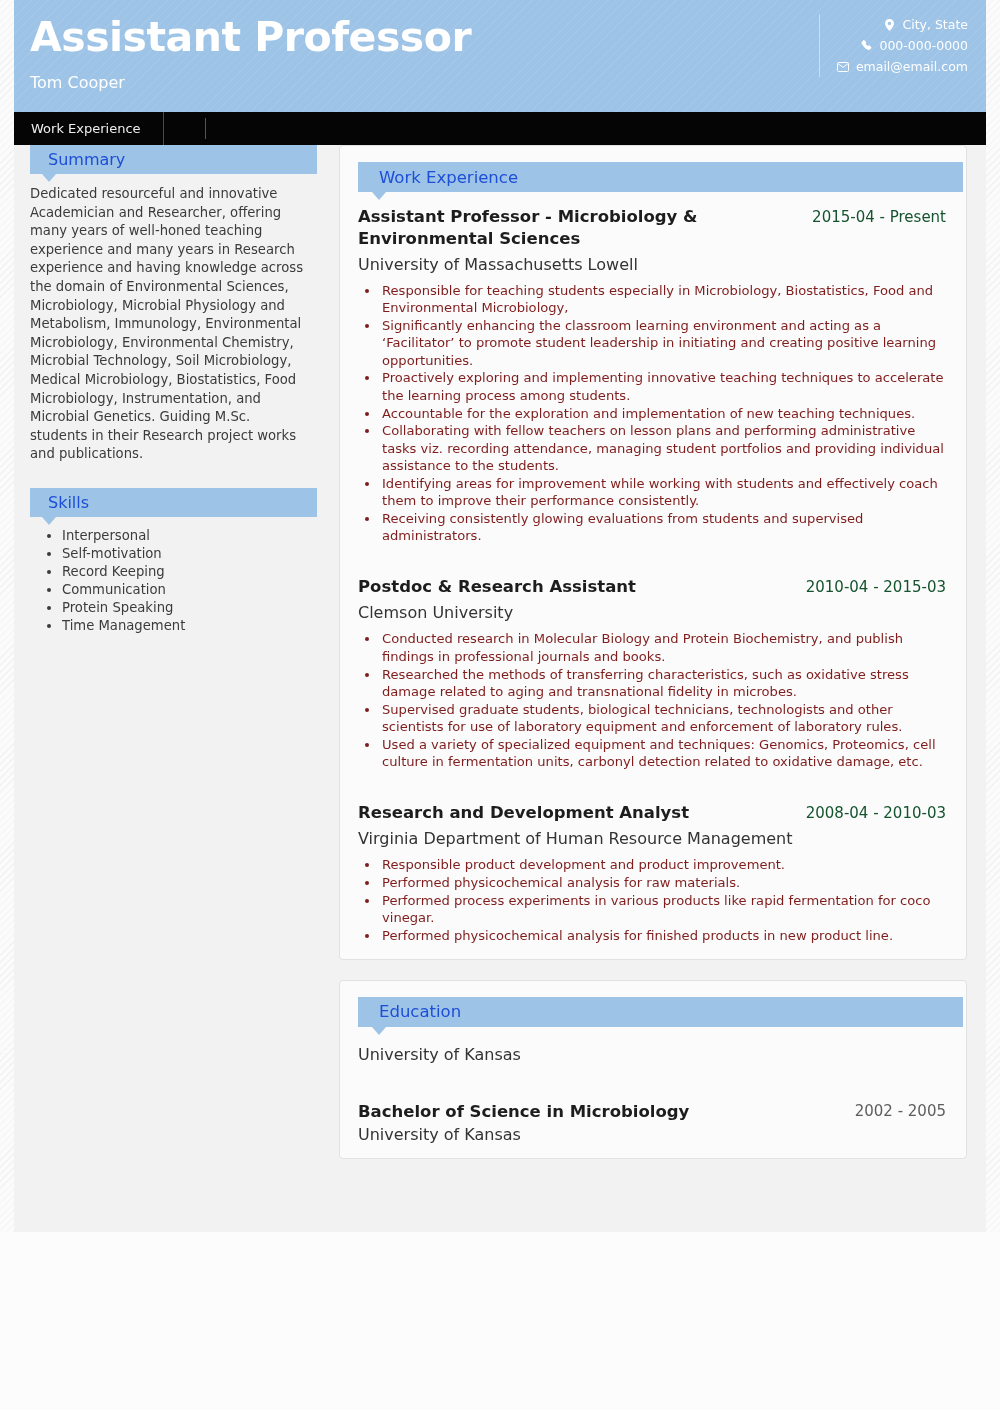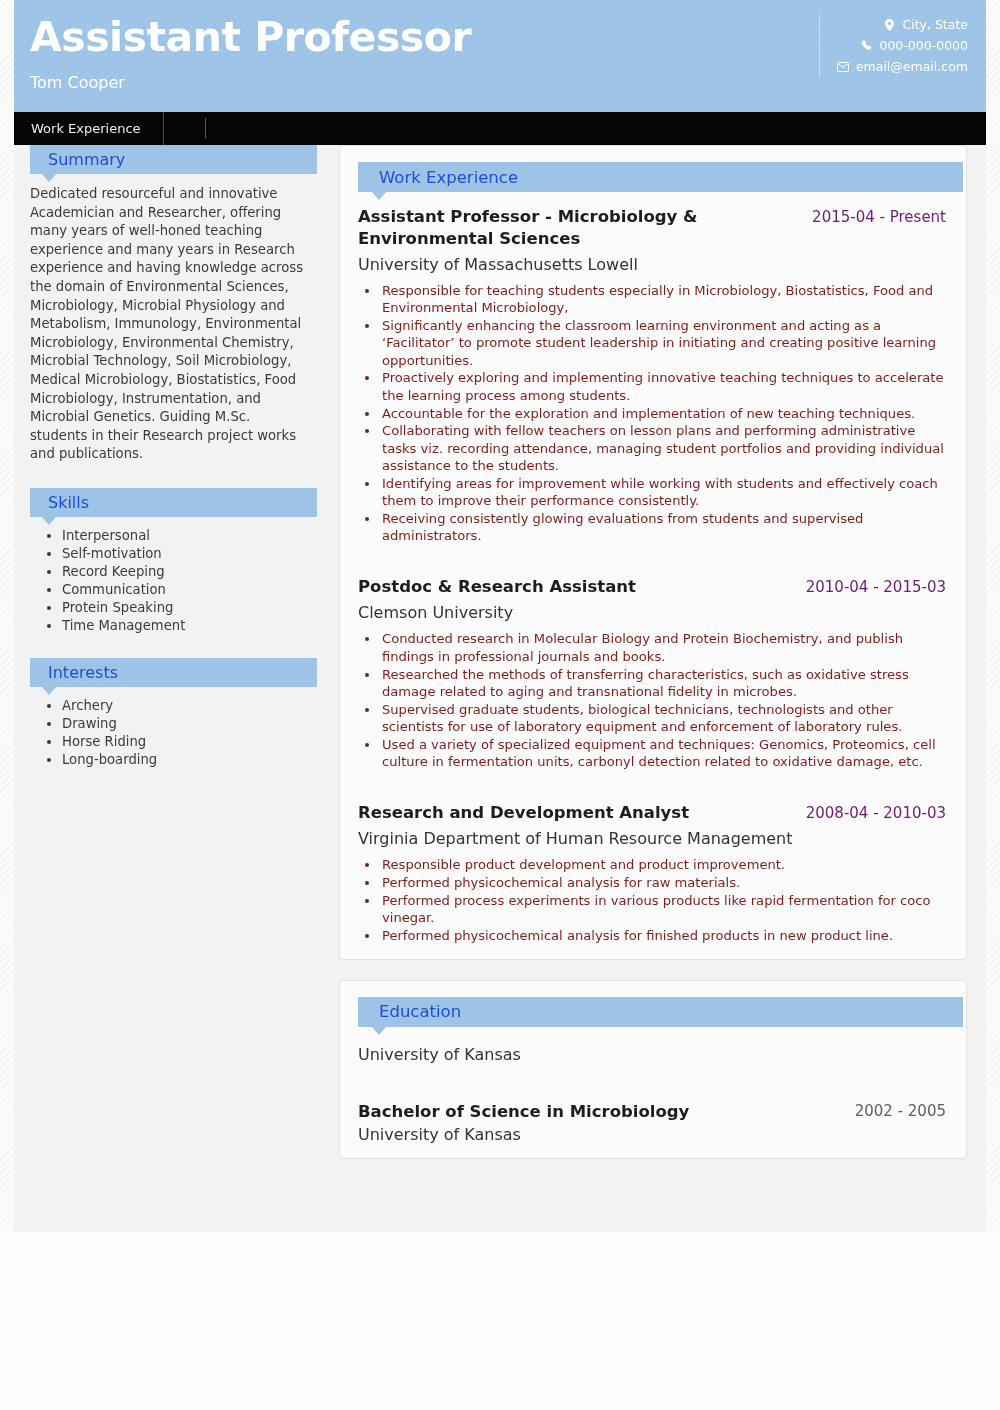--- a/index.html
+++ b/index.html
@@ -221,21 +221,21 @@
   }
   .entry-title {
     font-size: 16.5px;
     font-weight: bold;
     color: #1d1d1d;
     line-height: 22px;
     max-width: 452px;
   }
   .entry-date {
     font-size: 15px;
-    color: #701a75;
+    color: #14532d;
     white-space: nowrap;
     padding-top: 2px;
     margin-left: 8px;
   }
   .entry-org {
     font-size: 16px;
     color: #333333;
     margin-top: 4px;
     line-height: 22px;
   }
@@ -340,31 +340,20 @@
           <ul class="side-list">
             <li>Interpersonal</li>
             <li>Self-motivation</li>
             <li>Record Keeping</li>
             <li>Communication</li>
             <li>Protein Speaking</li>
             <li>Time Management</li>
           </ul>
         </div>
 
-        <div class="side-section" id="side-interests">
-          <div class="banner">
-            <span>Interests</span>
-          </div>
-          <ul class="side-list">
-            <li>Archery</li>
-            <li>Drawing</li>
-            <li>Horse Riding</li>
-            <li>Long-boarding</li>
-          </ul>
-        </div>
 
       </div>
 
       <div id="main-col">
 
         <div class="card">
           <div class="banner">
             <span>Work Experience</span>
           </div>
 

